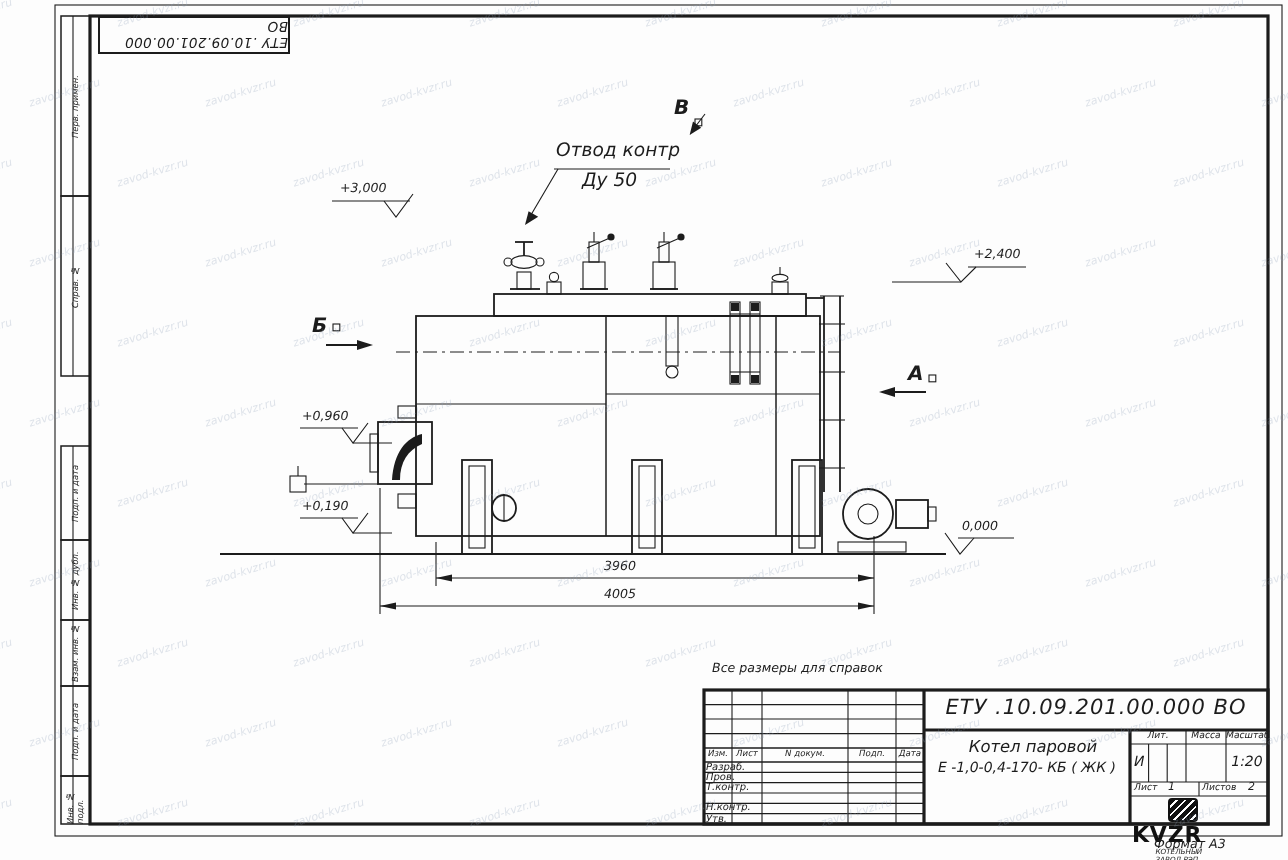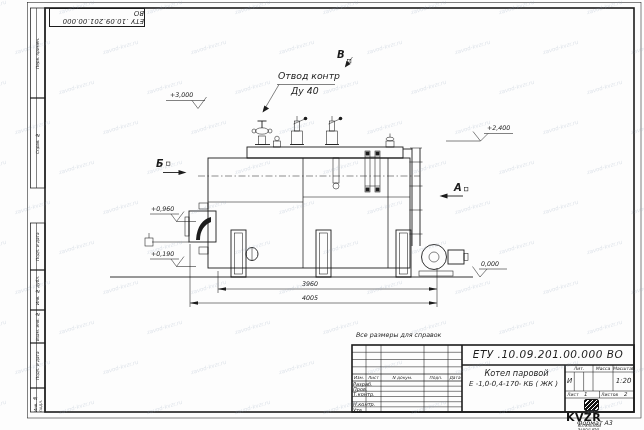--- a/index.html
+++ b/index.html
@@ -316,21 +316,21 @@
 
   <div class="sidelbl" style="top:8px;height:90px;">Перв. примен.</div>
   <div class="sidelbl" style="top:98px;height:90px;">Справ. №</div>
   <div class="sidelbl" style="top:223px;height:47px;">Подп. и дата</div>
   <div class="sidelbl" style="top:270px;height:40px;">Инв. № дубл.</div>
   <div class="sidelbl" style="top:310px;height:33px;">Взам. инв. №</div>
   <div class="sidelbl" style="top:343px;height:45px;">Подп. и дата</div>
   <div class="sidelbl" style="top:388px;height:24px;">Инв. № подл.</div>
 
   <span class="t t9" style="left:278px;top:71px;">Отвод контр</span>
-  <span class="t t9" style="left:291px;top:86px;">Ду 40</span>
+  <span class="t t9" style="left:291px;top:86px;">Ду 50</span>
   <span class="t t6" style="left:170px;top:92px;">+3,000</span>
   <span class="t t6" style="left:487px;top:125px;">+2,400</span>
   <span class="t t6" style="left:151px;top:206px;">+0,960</span>
   <span class="t t6" style="left:151px;top:251px;">+0,190</span>
   <span class="t t6" style="left:481px;top:261px;">0,000</span>
   <span class="t t10" style="left:156px;top:159px;">Б</span>
   <span class="t t10" style="left:337px;top:50px;">В</span>
   <span class="t t10" style="left:454px;top:183px;">А</span>
   <span class="t t6" style="left:302px;top:281px;">3960</span>
   <span class="t t6" style="left:302px;top:295px;">4005</span>

